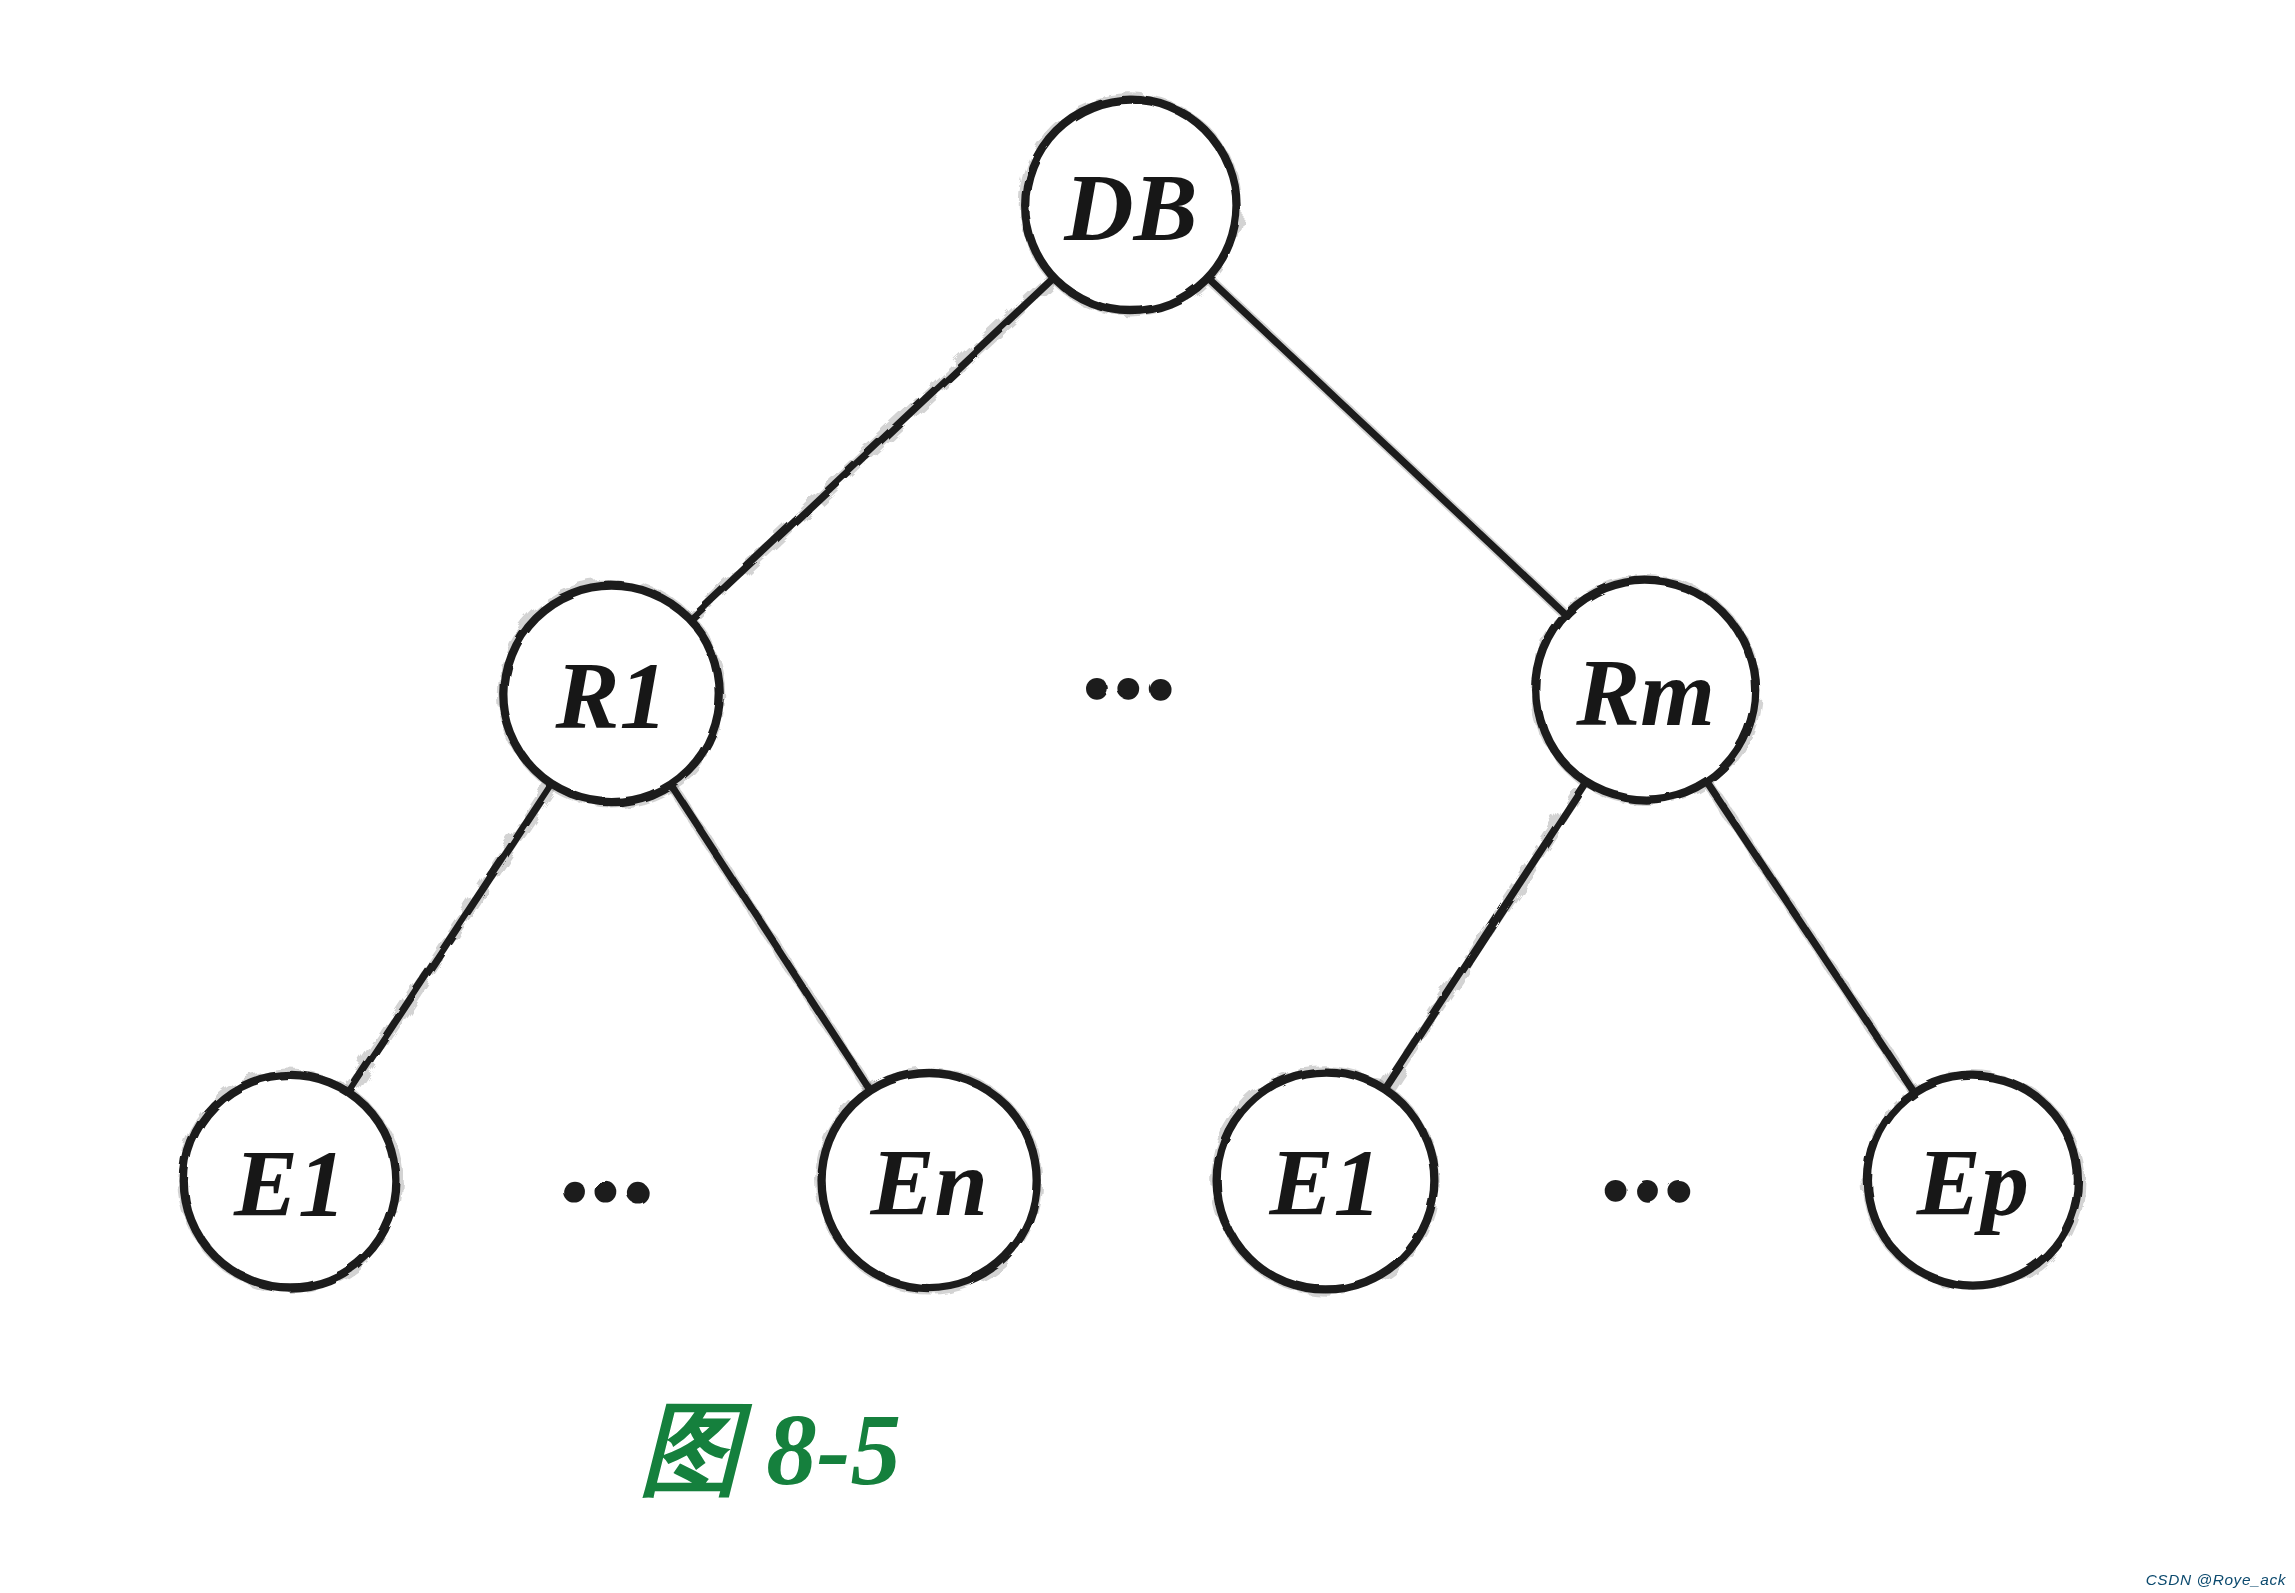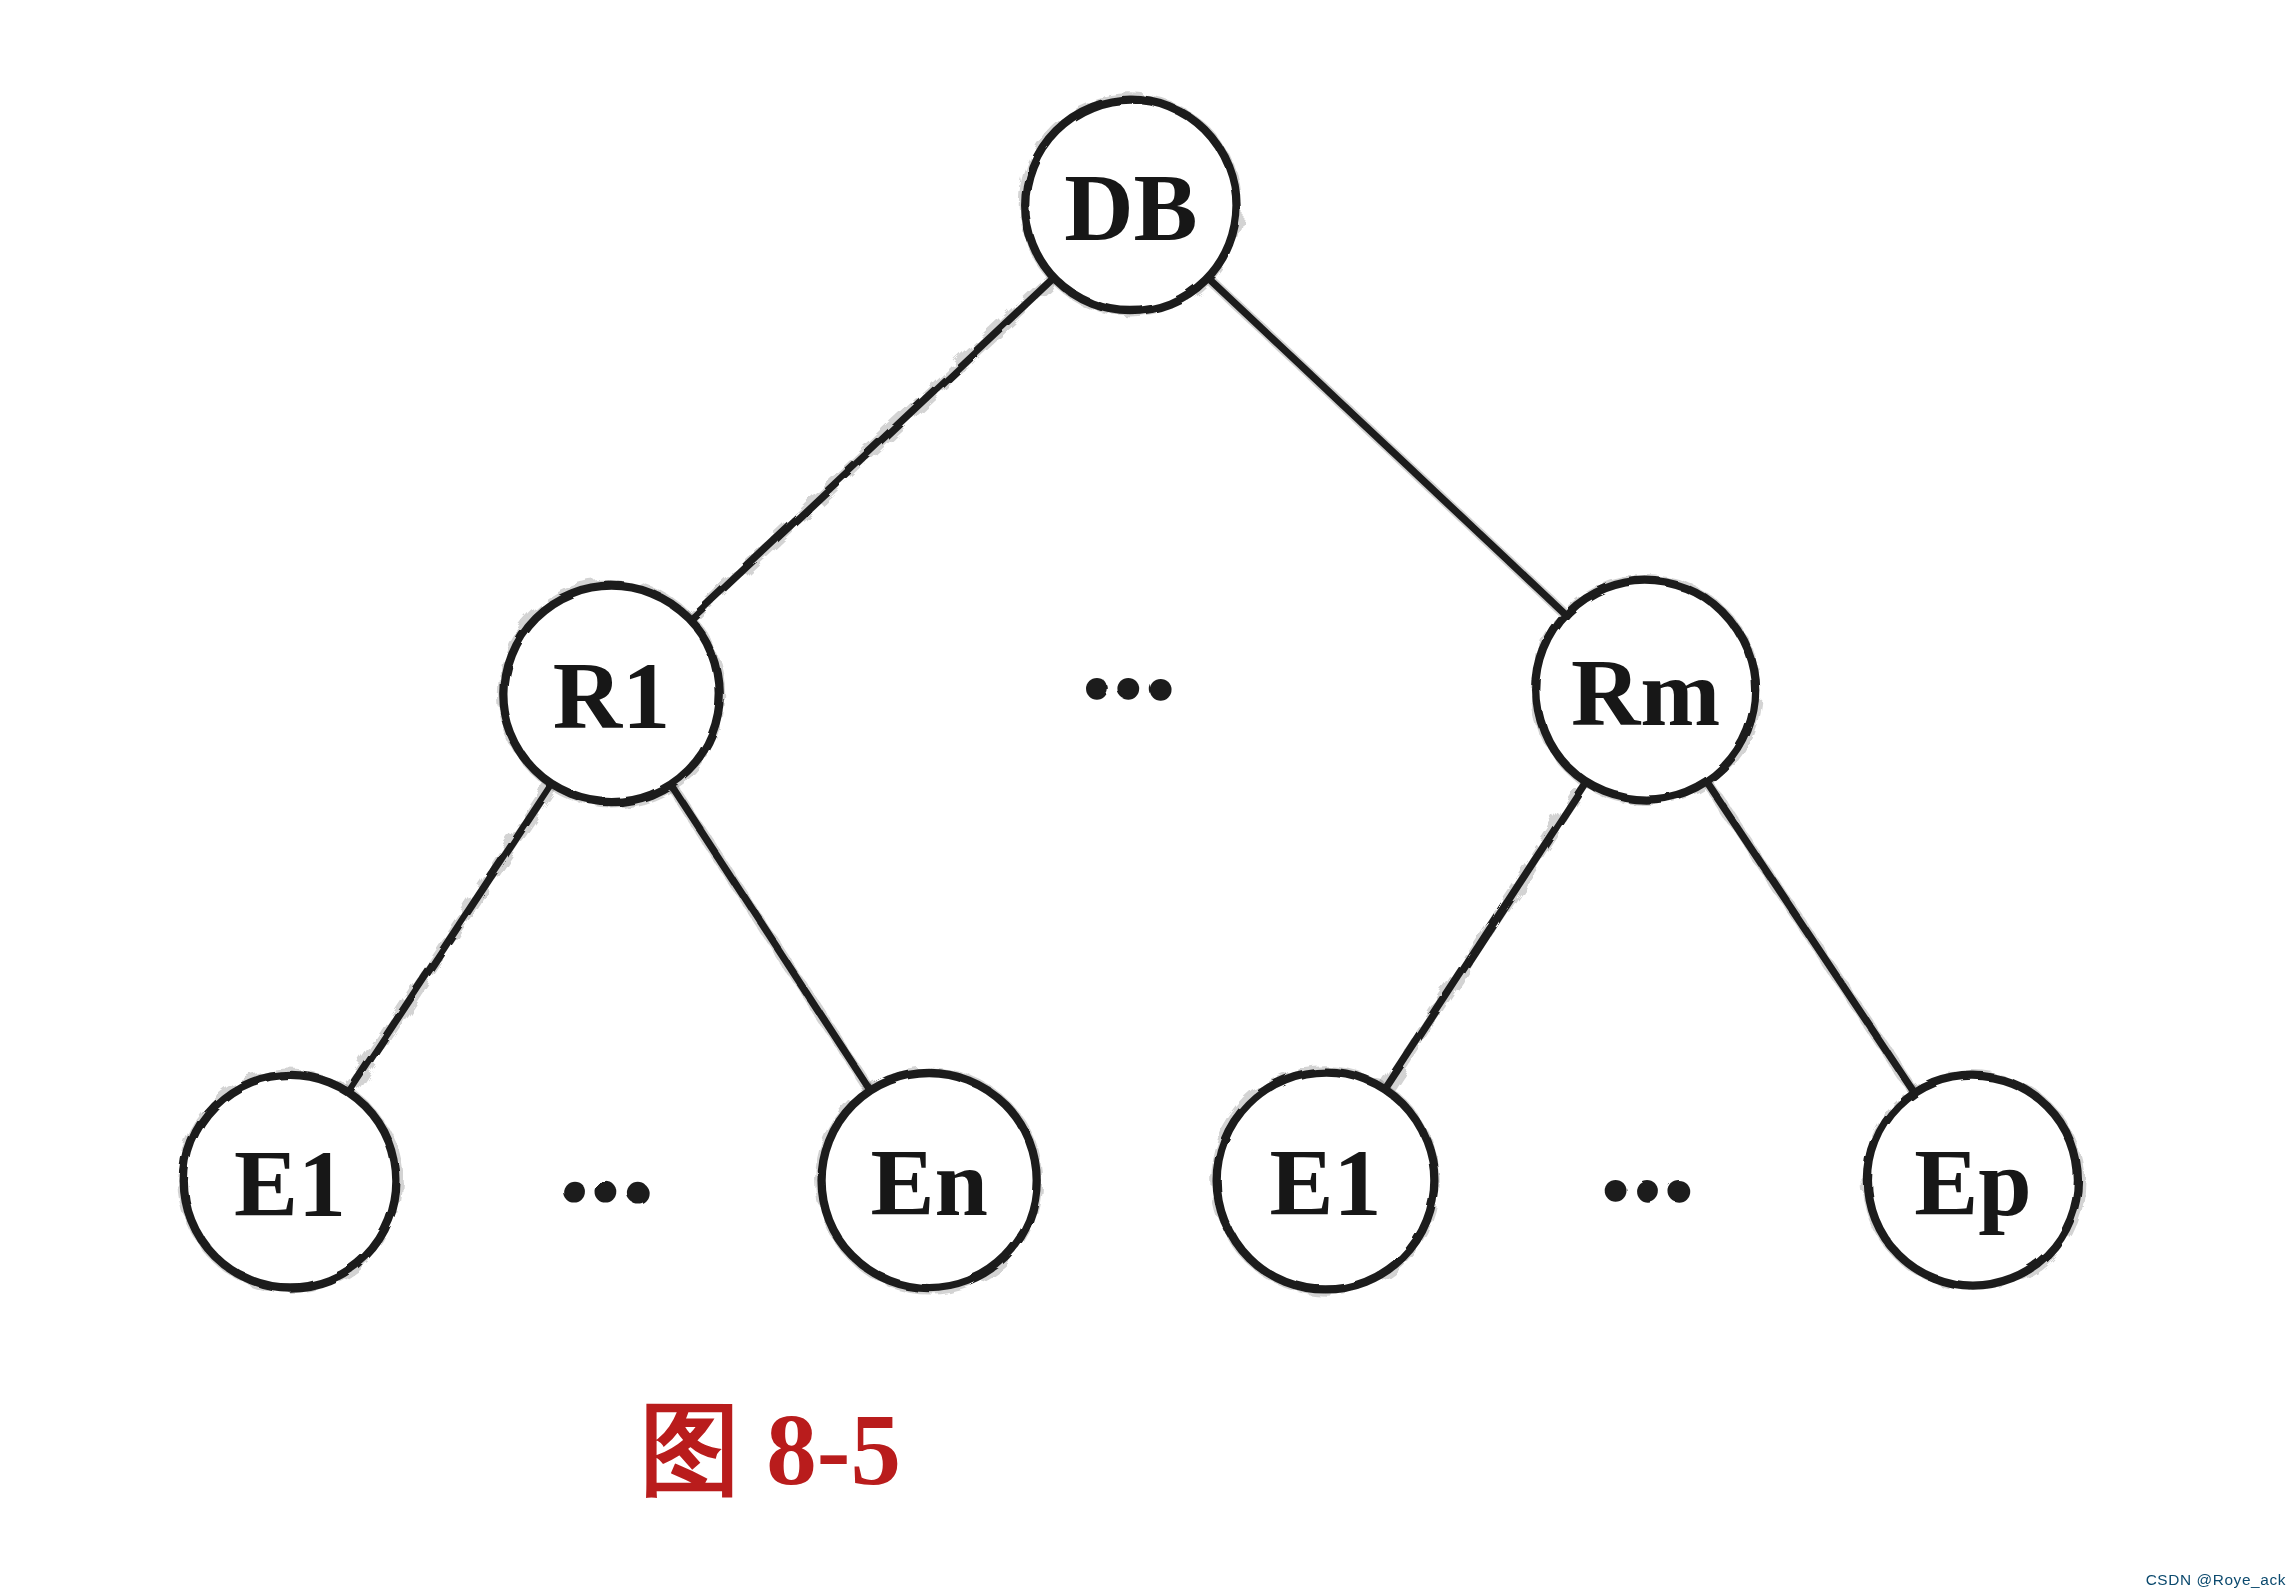--- a/index.html
+++ b/index.html
@@ -7,20 +7,21 @@
     padding: 0;
     background: #ffffff;
   }
   #stage {
     position: relative;
     width: 2295px;
     height: 1594px;
     background: #ffffff;
     overflow: hidden;
     font-family: "Liberation Serif", "DejaVu Serif", serif;
+    font-style: italic;
   }
   #tree-svg {
     position: absolute;
     left: 0;
     top: 0;
     width: 2295px;
     height: 1594px;
   }
   .node-label {
     font-family: "Liberation Serif", "DejaVu Serif", serif;
@@ -31,21 +32,21 @@
   .caption {
     position: absolute;
     left: 640px;
     top: 1395px;
     width: 961px;
     display: flex;
     align-items: baseline;
     gap: 115px;
     font-size: 101px;
     font-weight: 700;
-    color: #b91c1c;
+    color: #15803d;
     line-height: 1.1;
     white-space: nowrap;
     flex-direction: column;
   }
   .caption .fig-title {
     letter-spacing: 7.7px;
   }
   .watermark {
     position: absolute;
     right: 9px;

